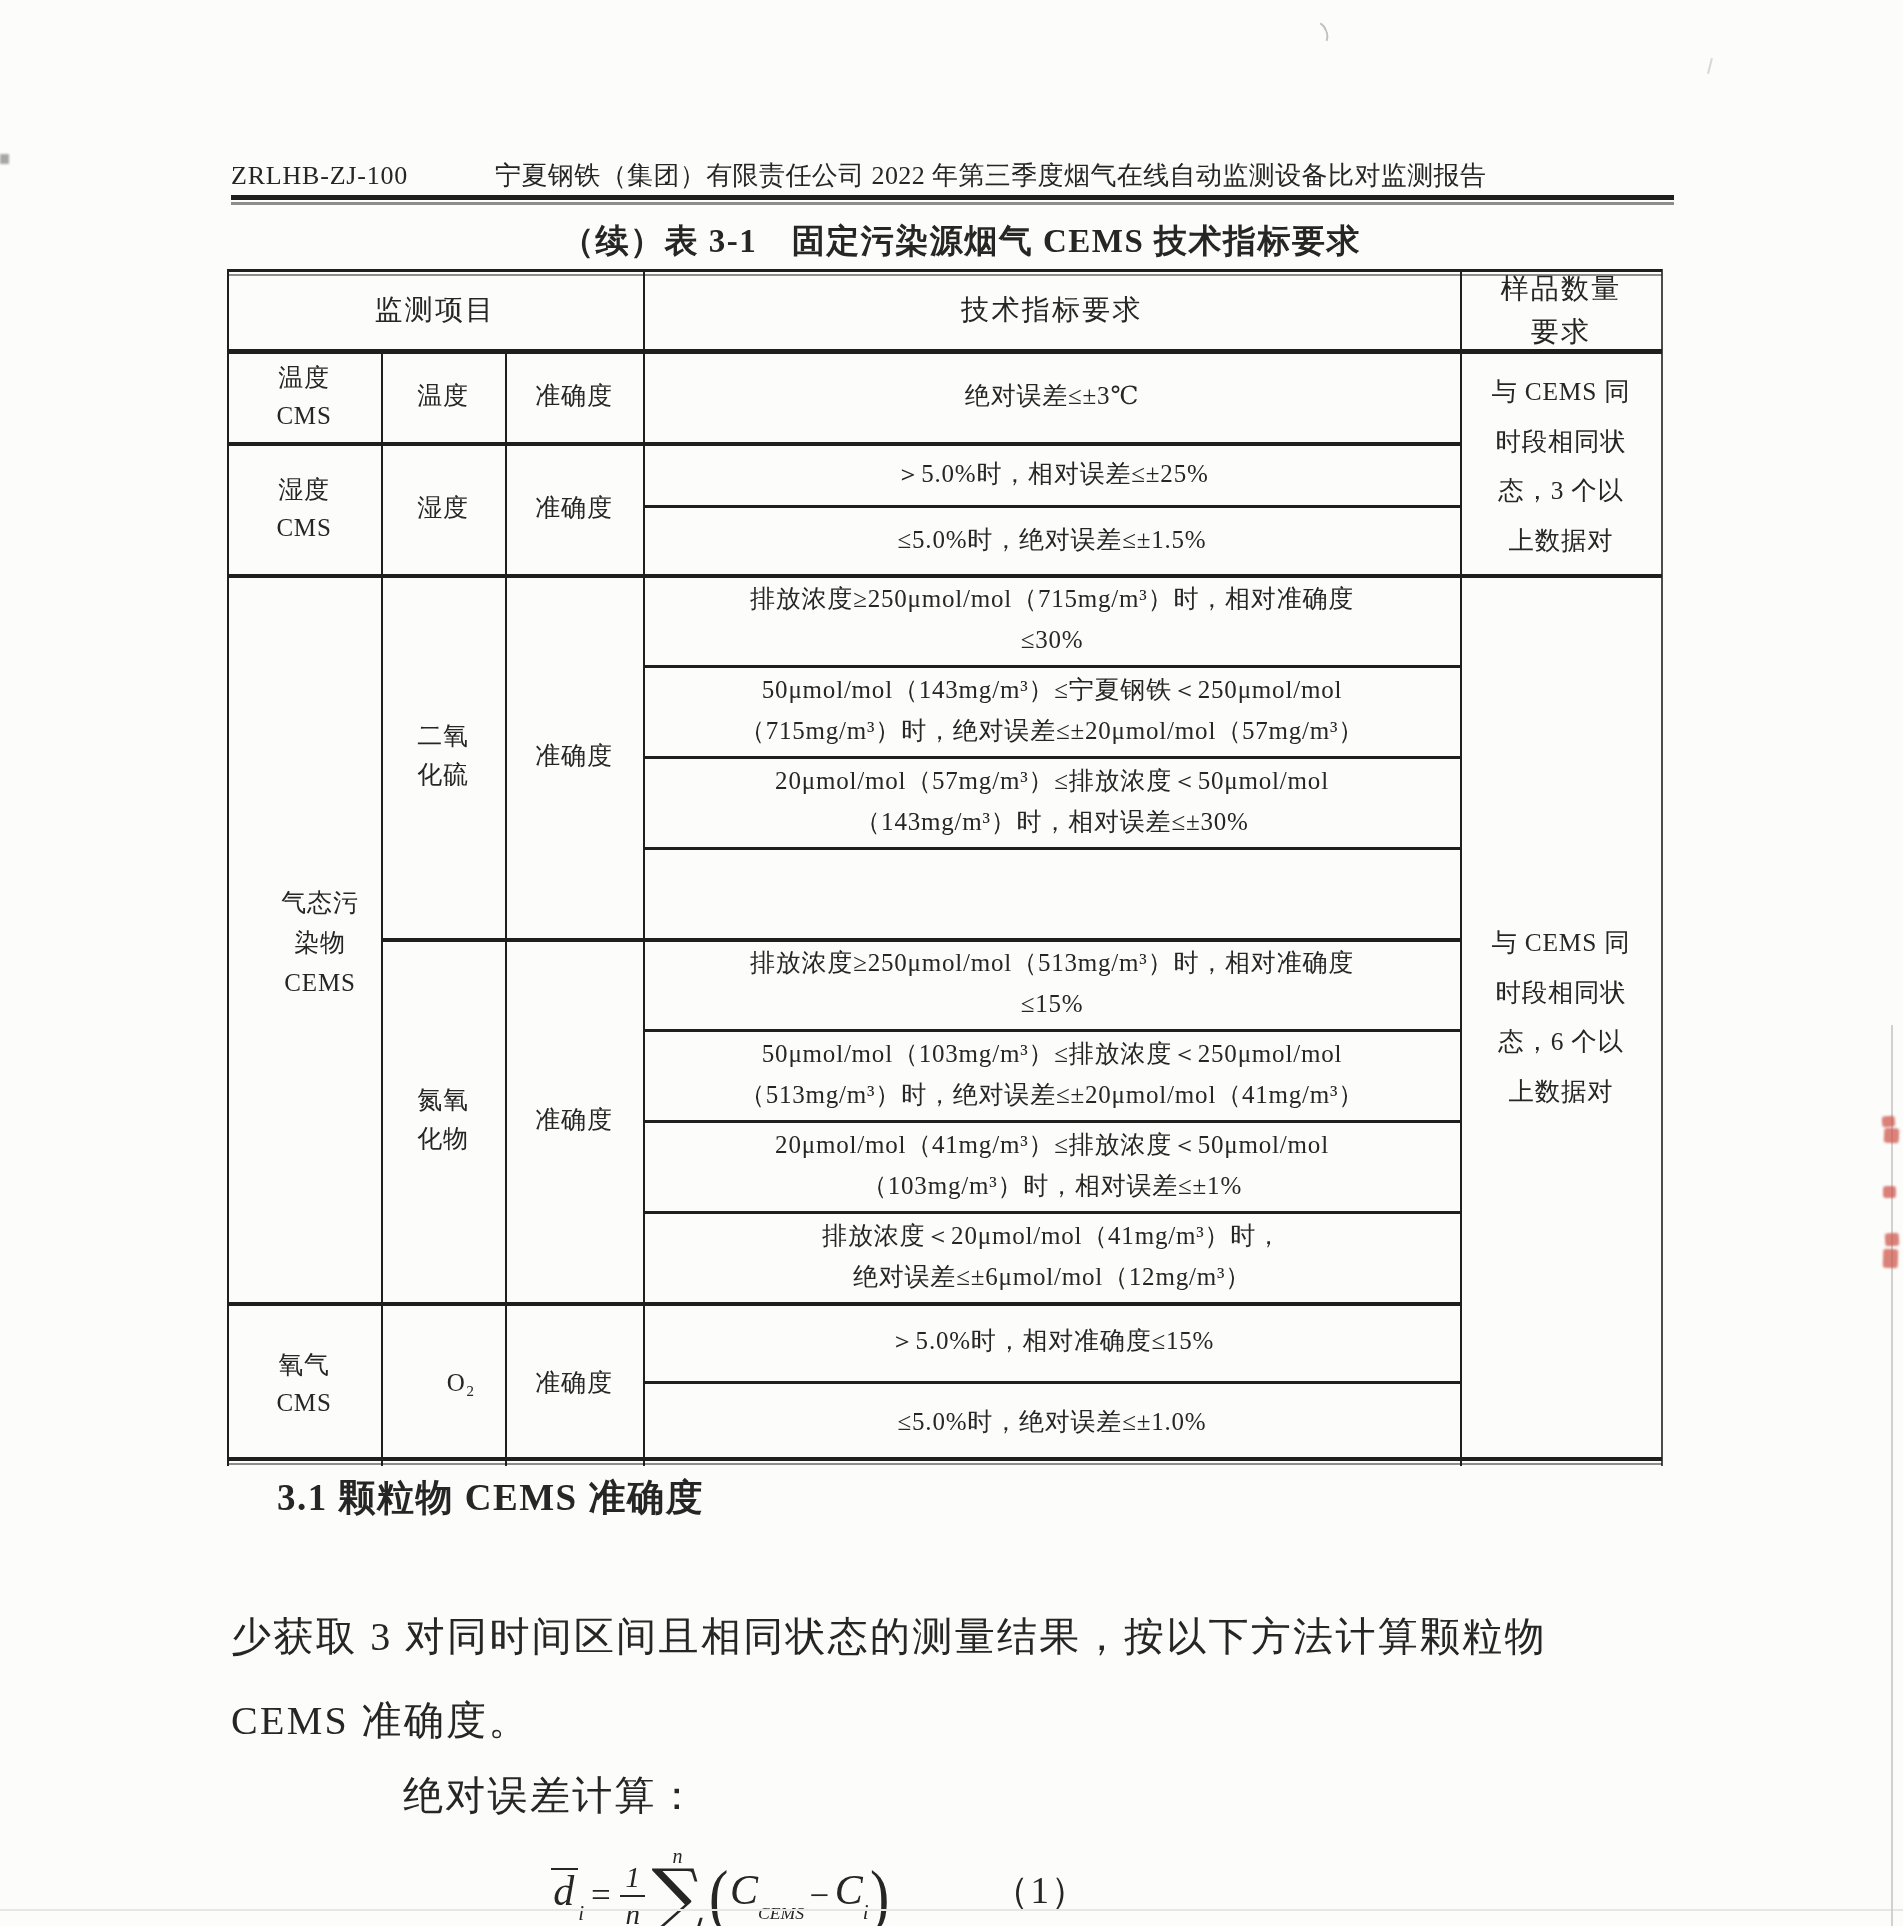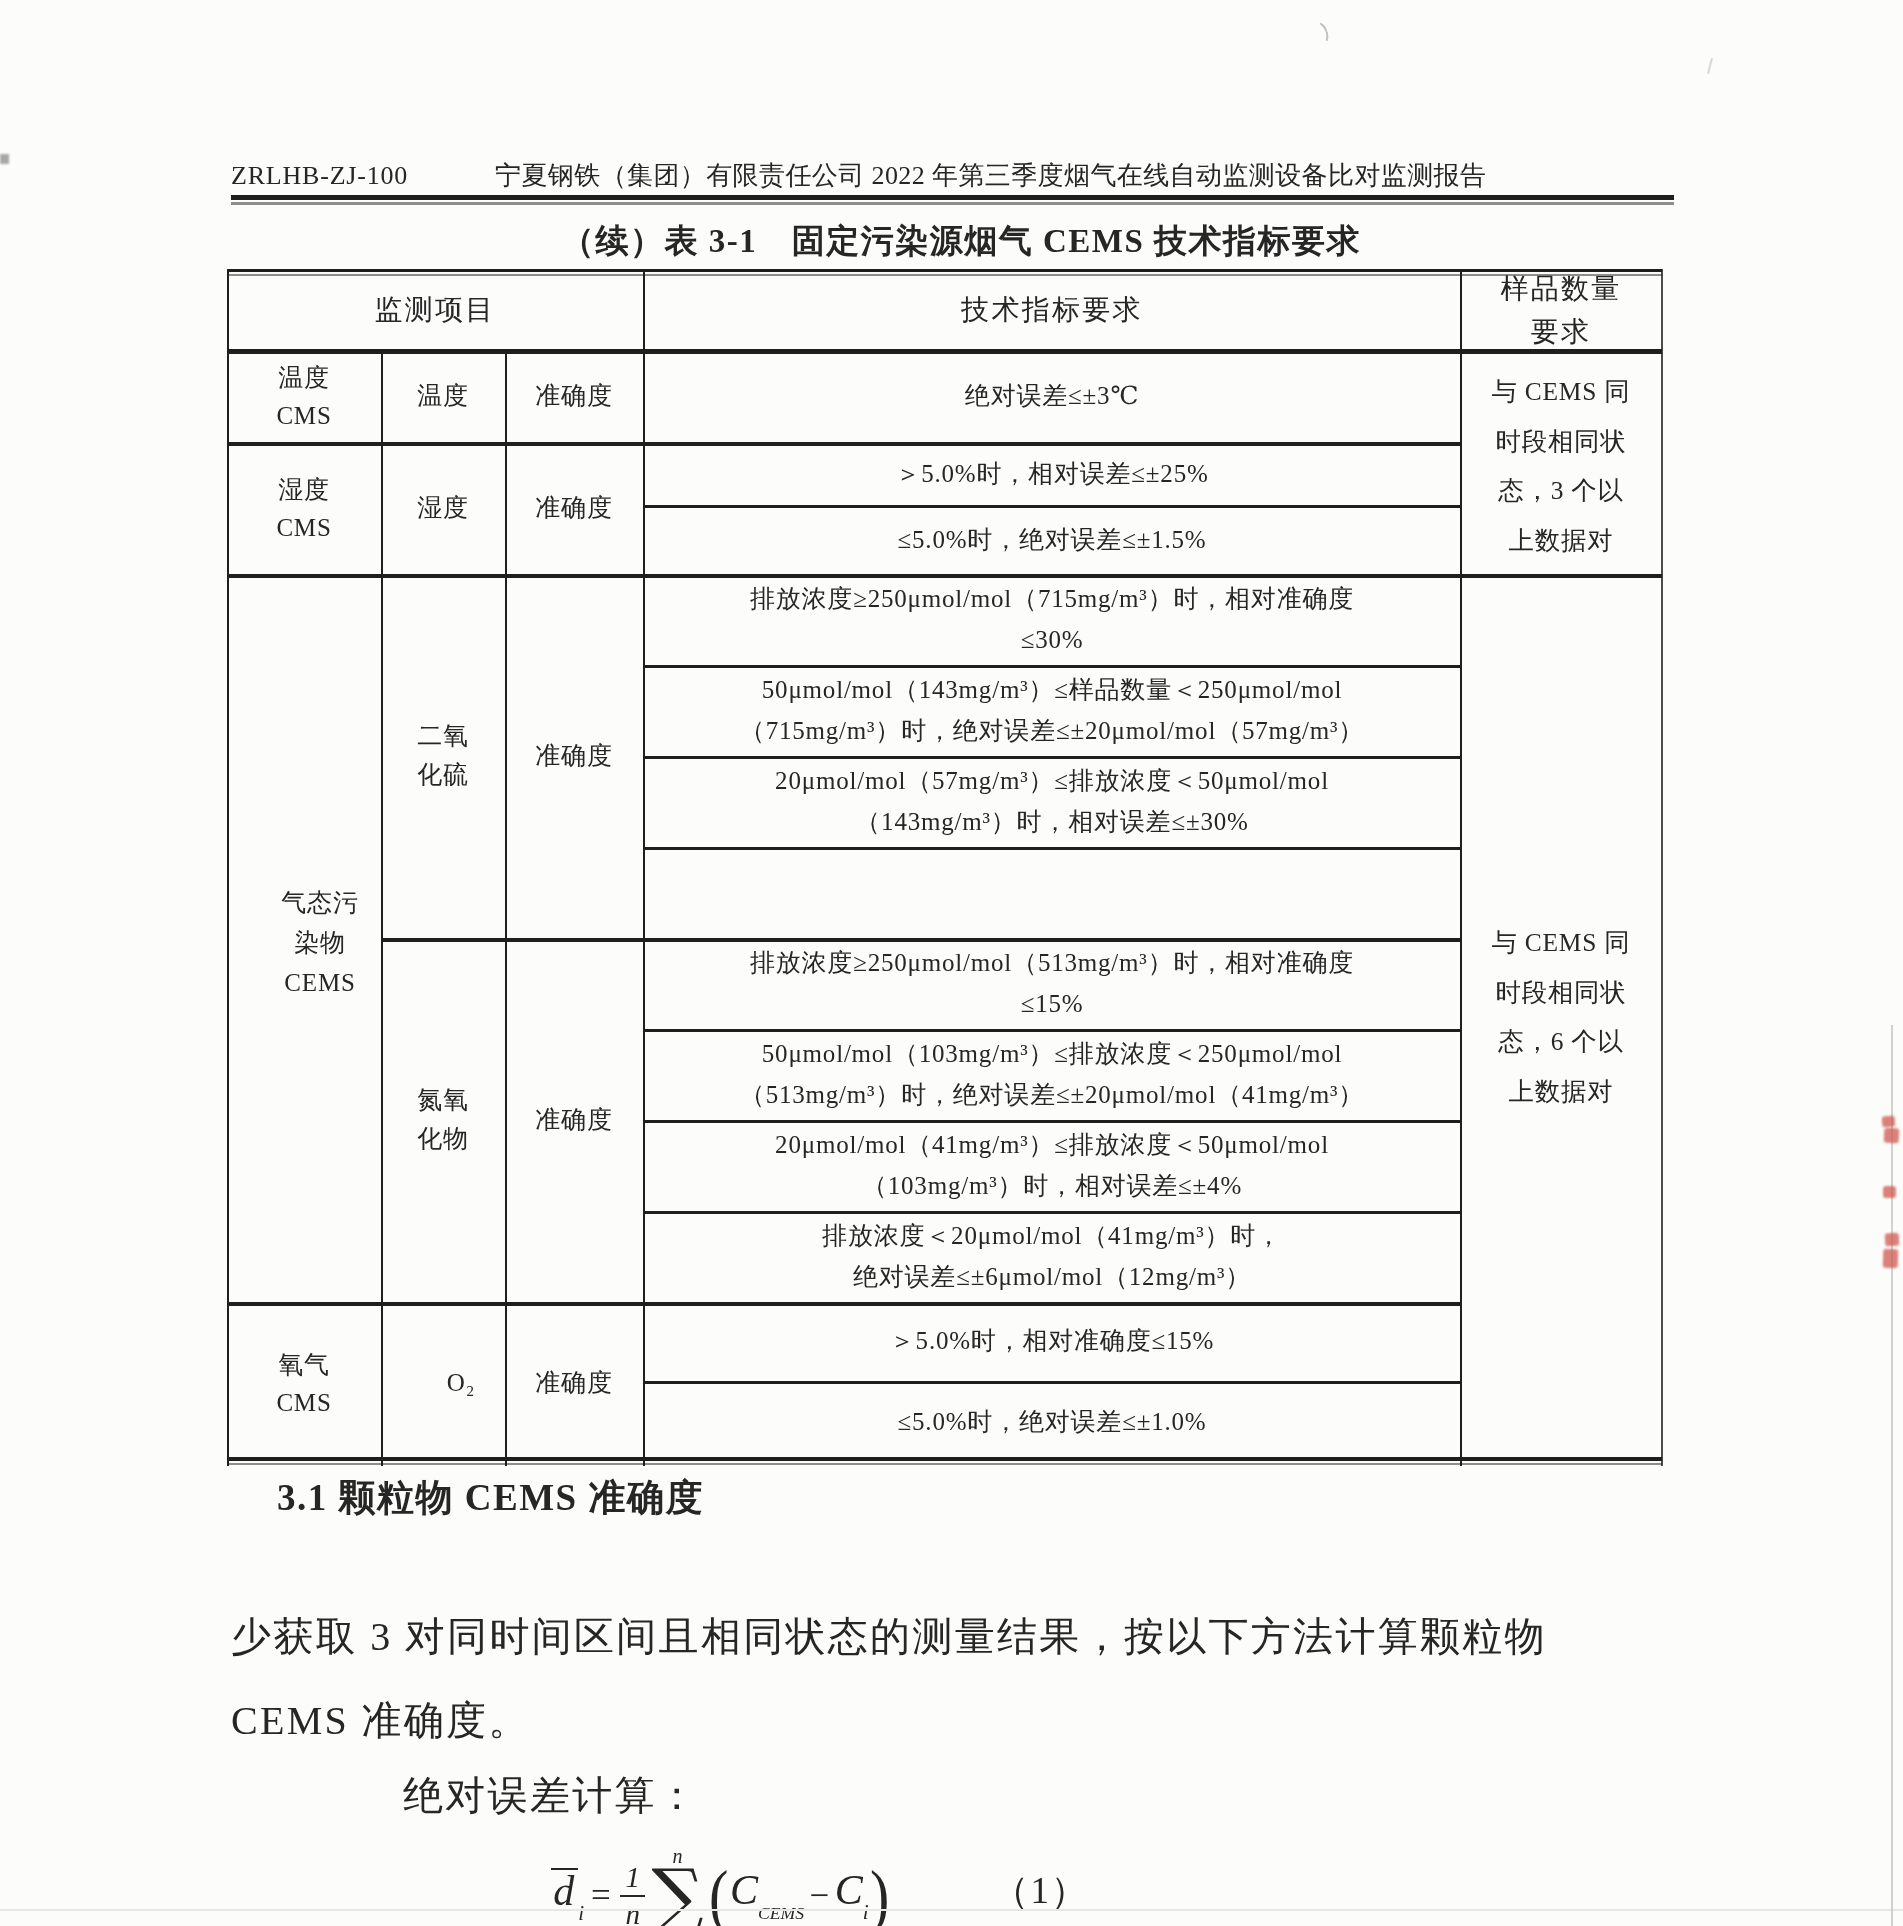--- a/index.html
+++ b/index.html
@@ -101,30 +101,30 @@
   <div class="cc" style="left:574px;top:508px">准确度</div>
   <div class="cc" style="left:574px;top:756px">准确度</div>
   <div class="cc" style="left:574px;top:1120px">准确度</div>
   <div class="cc" style="left:574px;top:1383px">准确度</div>
 
   <div class="cc" style="left:1052px;top:396px">绝对误差≤±3℃</div>
   <div class="cc" style="left:1052px;top:474px">＞5.0%时，相对误差≤±25%</div>
   <div class="cc" style="left:1052px;top:540px">≤5.0%时，绝对误差≤±1.5%</div>
   <div class="cc" style="left:1052px;top:619px">排放浓度≥250μmol/mol（715mg/m³）时，相对准确度
 ≤30%</div>
-  <div class="cc" style="left:1052px;top:710px">50μmol/mol（143mg/m³）≤样品数量＜250μmol/mol
+  <div class="cc" style="left:1052px;top:710px">50μmol/mol（143mg/m³）≤宁夏钢铁＜250μmol/mol
 （715mg/m³）时，绝对误差≤±20μmol/mol（57mg/m³）</div>
   <div class="cc" style="left:1052px;top:801px">20μmol/mol（57mg/m³）≤排放浓度＜50μmol/mol
 （143mg/m³）时，相对误差≤±30%</div>
   <div class="cc" style="left:1052px;top:983px">排放浓度≥250μmol/mol（513mg/m³）时，相对准确度
 ≤15%</div>
   <div class="cc" style="left:1052px;top:1074px">50μmol/mol（103mg/m³）≤排放浓度＜250μmol/mol
 （513mg/m³）时，绝对误差≤±20μmol/mol（41mg/m³）</div>
   <div class="cc" style="left:1052px;top:1165px">20μmol/mol（41mg/m³）≤排放浓度＜50μmol/mol
-（103mg/m³）时，相对误差≤±4%</div>
+（103mg/m³）时，相对误差≤±1%</div>
   <div class="cc" style="left:1052px;top:1256px">排放浓度＜20μmol/mol（41mg/m³）时，
 绝对误差≤±6μmol/mol（12mg/m³）</div>
   <div class="cc" style="left:1052px;top:1341px">＞5.0%时，相对准确度≤15%</div>
   <div class="cc" style="left:1052px;top:1422px">≤5.0%时，绝对误差≤±1.0%</div>
 
   <div class="cc c5" style="left:1561px;top:466px">与 CEMS 同
 时段相同状
 态，3 个以
 上数据对</div>
   <div class="cc c5" style="left:1561px;top:1017px">与 CEMS 同

